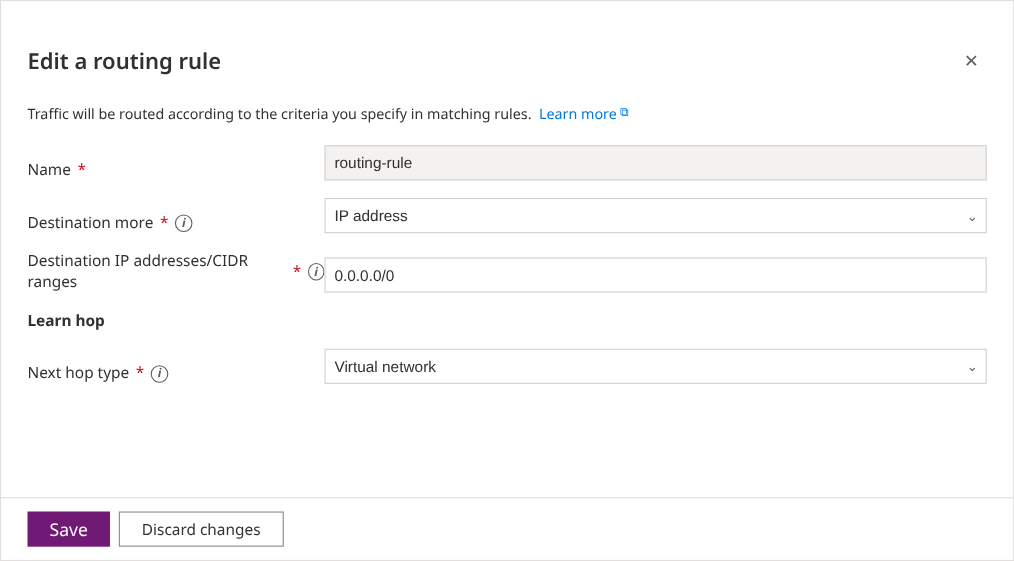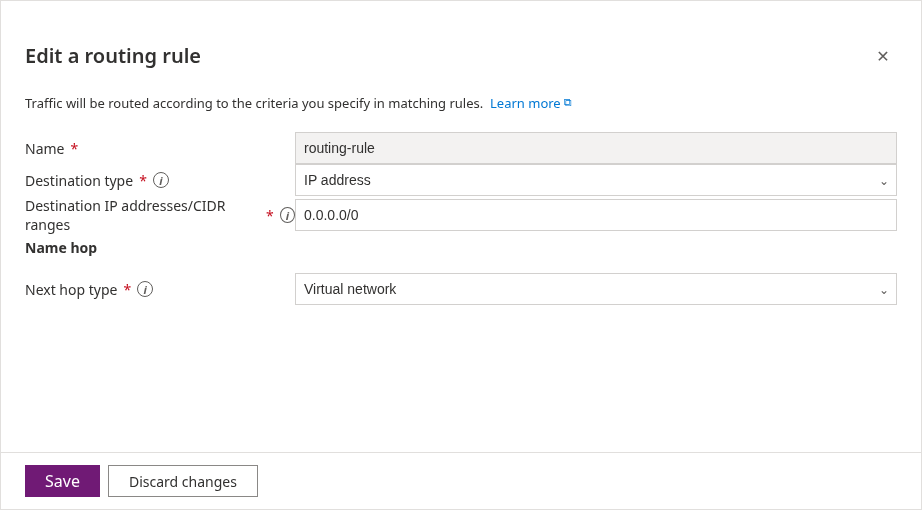--- a/index.html
+++ b/index.html
@@ -59,21 +59,22 @@
       text-decoration: none;
       display: inline-flex;
       align-items: flex-start;
       gap: 3px;
     }
     .external-icon {
       font-size: 11px;
     }
     .form-row {
       display: flex;
-      align-items: center;
+      align-items: flex-end;
+      margin-bottom: 16px;
     }
     .form-label {
       width: 270px;
       min-width: 270px;
       font-size: 14px;
       color: #323130;
       display: flex;
       align-items: center;
       gap: 6px;
     }
@@ -196,21 +197,21 @@
         <span class="required-star">*</span>
       </label>
       <div class="form-control">
         <input type="text" class="text-input" value="routing-rule" readonly="" placeholder="routing-rule" style="">
       </div>
     </div>
 
 
     <div class="form-row">
       <label class="form-label">
-        <span>Destination type</span>
+        <span>Destination more</span>
         <span class="required-star">*</span>
         <span class="info-icon">i</span>
       </label>
       <div class="form-control">
         <div class="select-wrapper">
           <select class="select-control">
             <option>IP address</option>
             <option>Service Tag</option>
             <option>Virtual network</option>
           </select>
@@ -223,21 +224,21 @@
       <label class="form-label">
         <span>Destination IP addresses/CIDR ranges</span>
         <span class="required-star">*</span>
         <span class="info-icon">i</span>
       </label>
       <div class="form-control">
         <input type="text" class="text-input white-bg" value="0.0.0.0/0" style="">
       </div>
     </div>
 
-    <div class="section-title">Name hop</div>
+    <div class="section-title">Learn hop</div>
 
     <div class="form-row">
       <label class="form-label">
         <span>Next hop type</span>
         <span class="required-star">*</span>
         <span class="info-icon">i</span>
       </label>
       <div class="form-control">
         <div class="select-wrapper">
           <select class="select-control">

